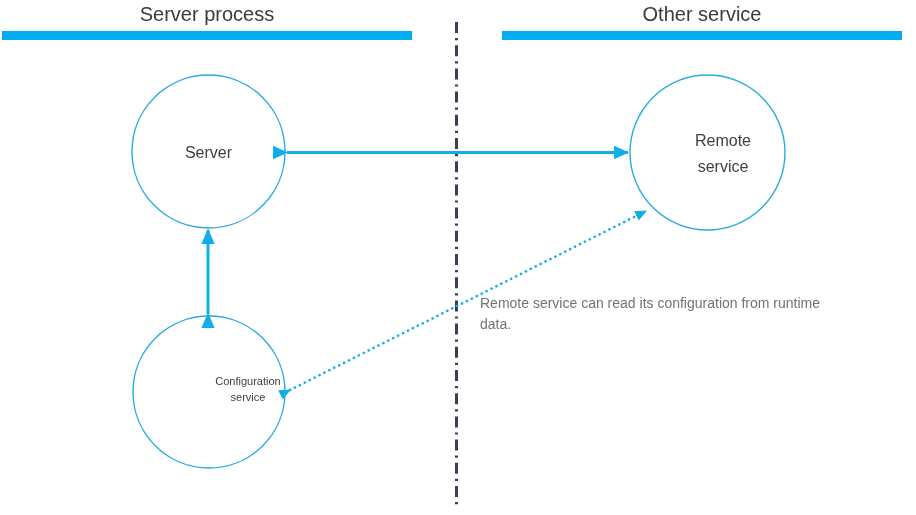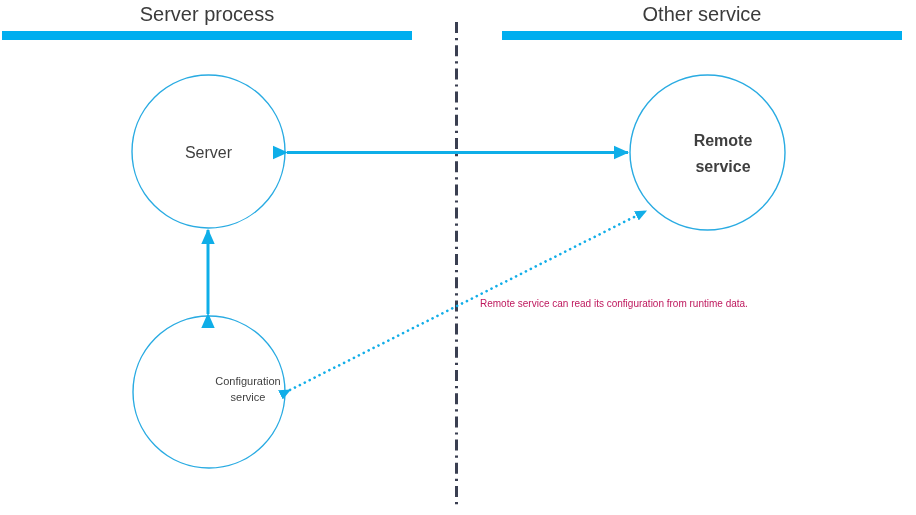--- a/index.html
+++ b/index.html
@@ -51,34 +51,34 @@
     text-align: center;
     color: #3f3f3f;
     white-space: pre-line;
   }
   #label-server {
     left: 132px; top: 142px; width: 153px;
     font-size: 16px; line-height: 21px;
   }
   #label-remote {
     left: 630px; top: 128px; width: 186px;
-    font-size: 16px; line-height: 26px; font-weight: bold;
+    font-size: 16px; line-height: 26px;
   }
   #label-config {
     left: 133px; top: 373px; width: 152px;
     font-size: 11px; line-height: 16px; margin-left: 39px;
   }
   #annotation-note {
     position: absolute;
     left: 480px;
     top: 293px;
     width: 360px;
-    font-size: 10px;
+    font-size: 14px;
     line-height: 21px;
-    color: #be185d;
+    color: #737373;
   }
 </style>
 </head>
 <body>
 
 <div id="canvas">
 
   <div id="hdr-bar-left" class="hdr-bar"></div>
   <div id="hdr-bar-right" class="hdr-bar"></div>
 

